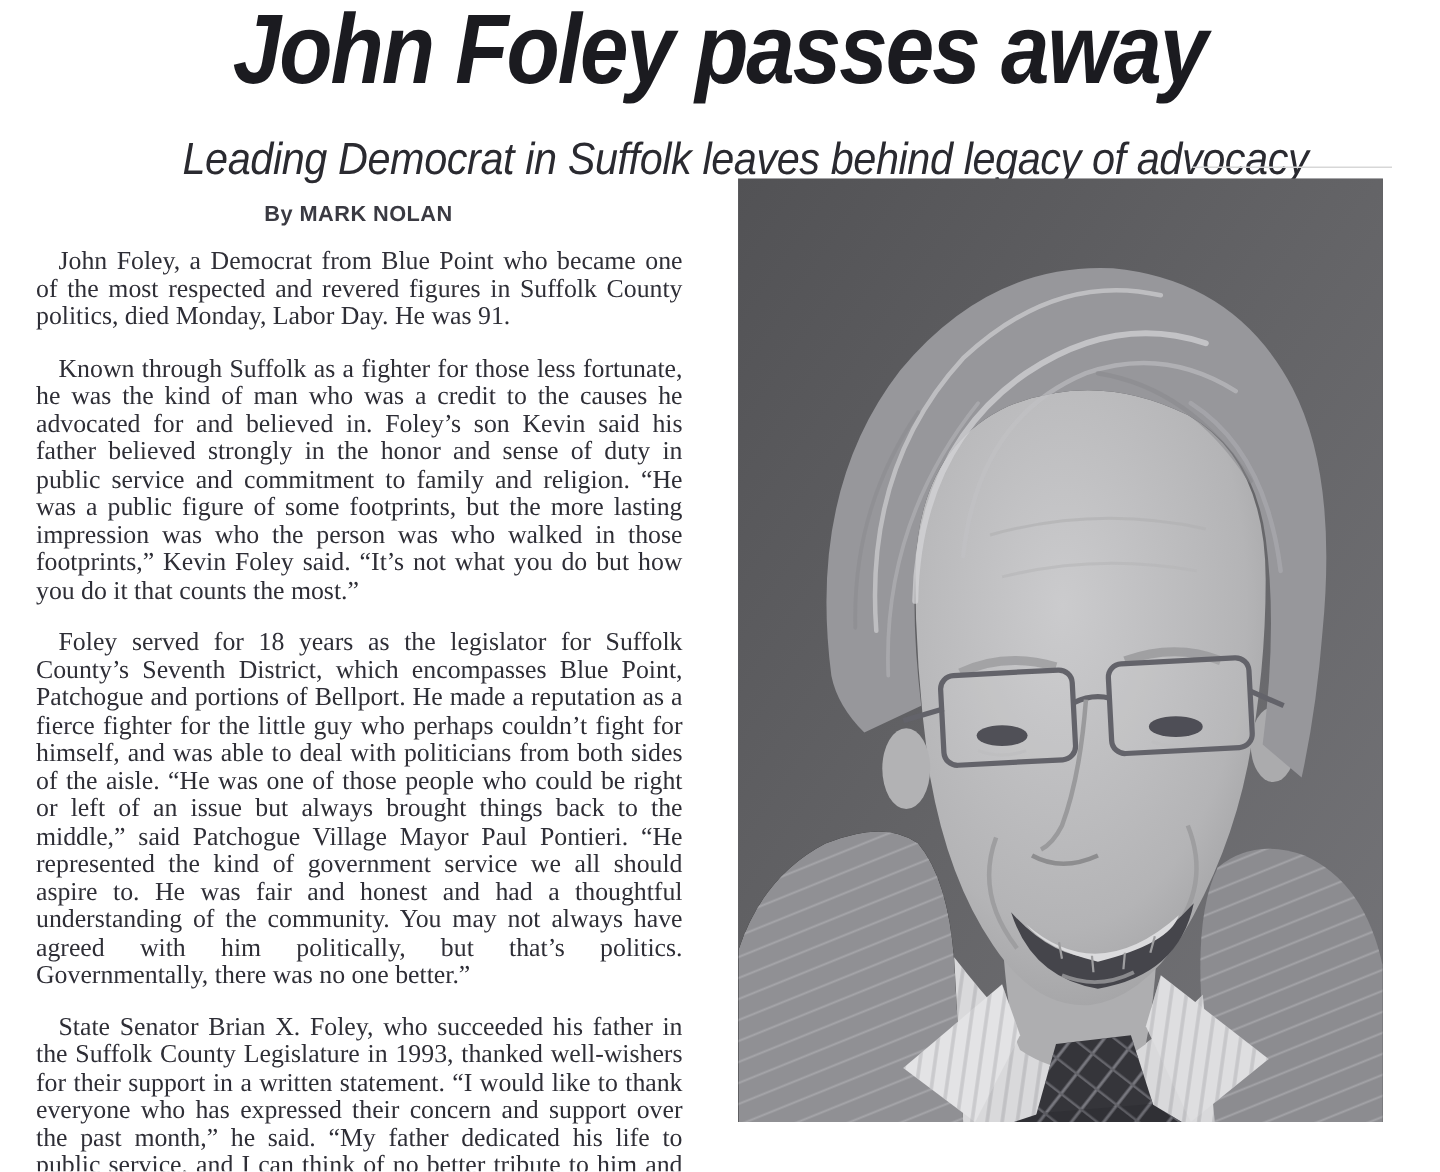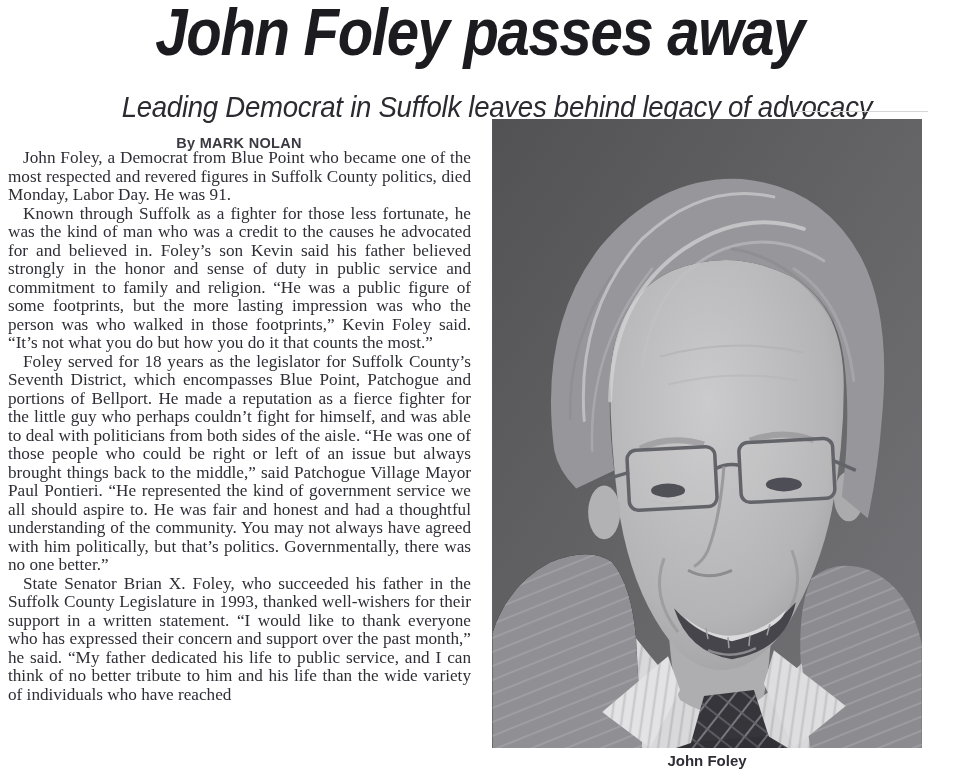--- a/index.html
+++ b/index.html
@@ -24,21 +24,21 @@
   .byline{
     position:absolute;left:0;top:135px;width:478px;
     text-align:center;font-family:"Liberation Sans",sans-serif;
     font-weight:bold;font-size:14.5px;letter-spacing:.3px;color:#3a3a42;
   }
   .body-col{
     position:absolute;left:8px;top:149px;width:463px;
     font-size:17.2px;line-height:18.5px;color:#2e2e36;
     text-align:justify;
   }
-  .body-col p{margin:0;text-indent:15px;}
+  .body-col p{margin:16px;text-indent:15px;}
   .photo{
     position:absolute;left:492px;top:119px;width:430px;height:629px;margin:0;
     overflow:hidden;background:#616164;
   }
   .photo svg{display:block;}
   .caption{
     position:absolute;left:492px;top:752px;width:430px;
     text-align:center;font-family:"Liberation Sans",sans-serif;
     font-weight:bold;font-size:15px;color:#2e2e36;
   }
@@ -155,17 +155,16 @@
       <path d="M300 432 Q316 472 288 506" stroke="#9e9ea0" stroke-width="3" fill="none"></path>
 
       <path d="M182 490 Q240 554 304 484 Q294 532 240 541 Q196 534 182 490 Z" fill="#45454b"></path>
       <path d="M192 498 Q240 540 294 492 Q288 511 240 523 Q206 515 192 498 Z" fill="#dbdbdd"></path>
       <path d="M214 510 l2 11 M236 519 l1 11 M258 517 l-1 11 M278 506 l-3 11" stroke="#9e9ea0" stroke-width="1.5" fill="none"></path>
 
       <path d="M216 532 Q240 542 264 530" stroke="#9b9b9d" stroke-width="2.5" fill="none" opacity="0.8"></path>
     </svg>
   </figure>
 
-  <div class="caption">John Foley</div>
 
   <div class="scan-line"></div>
 
 </div>
 
 </body></html>

